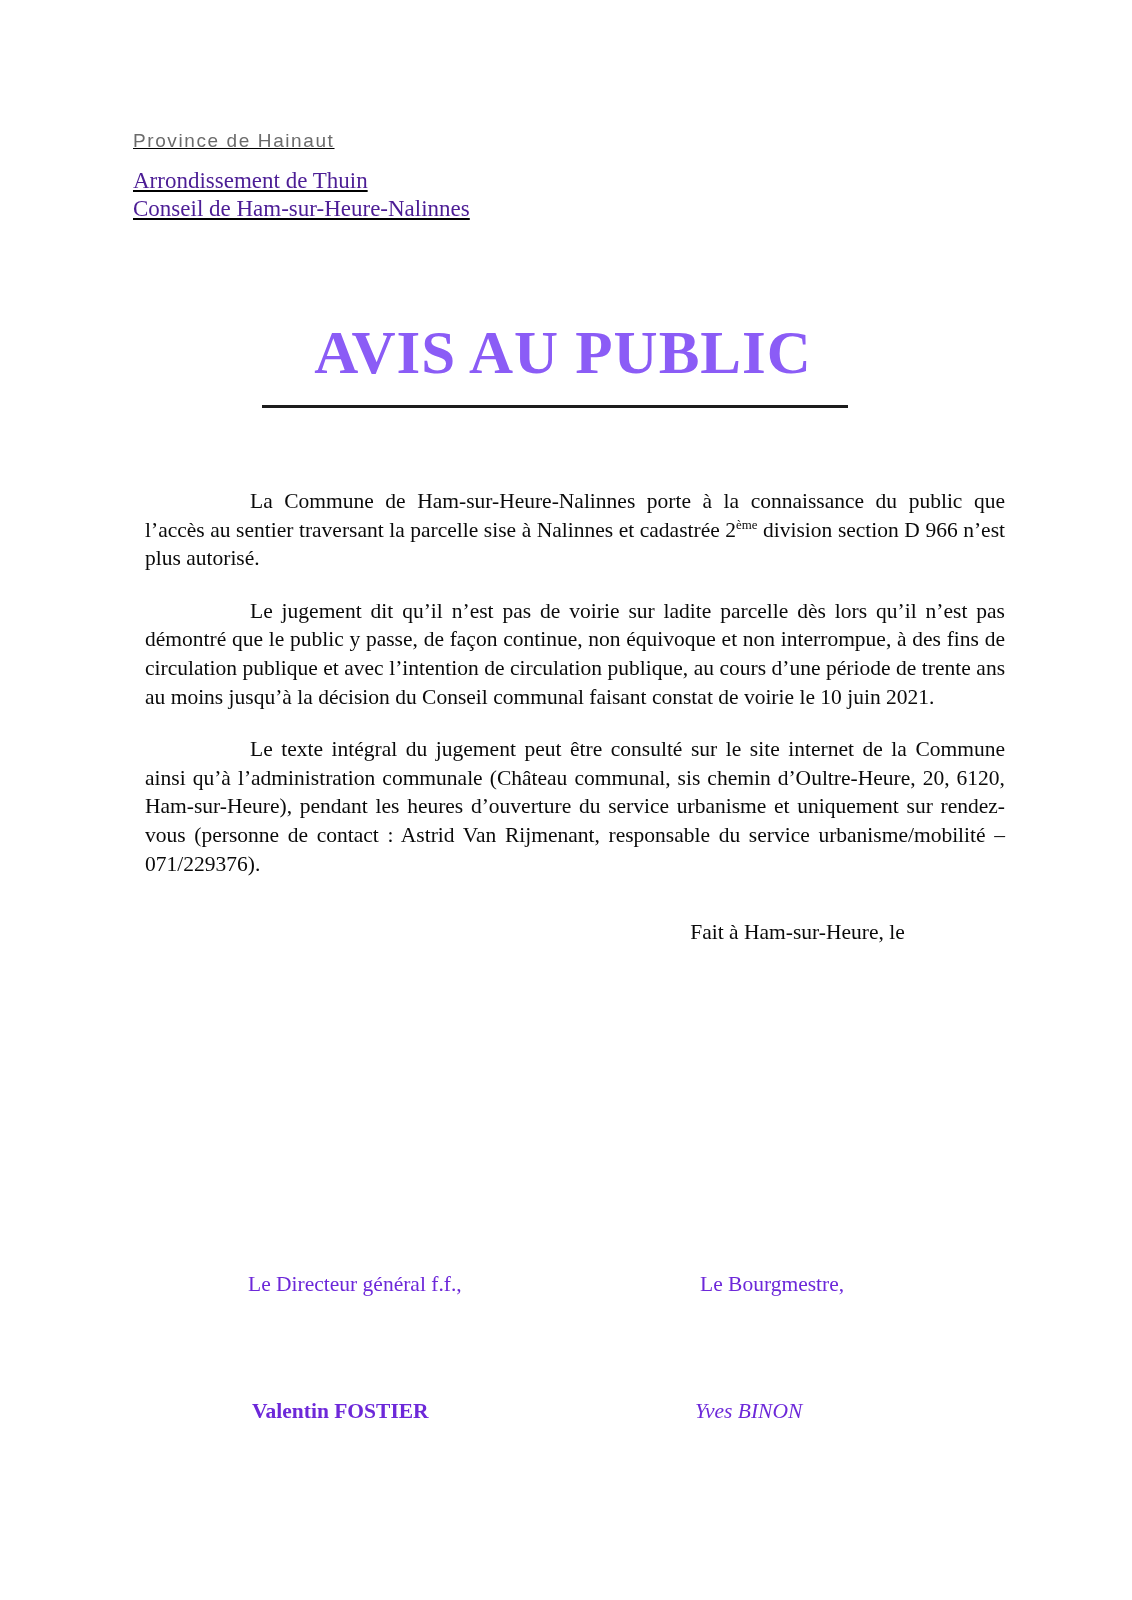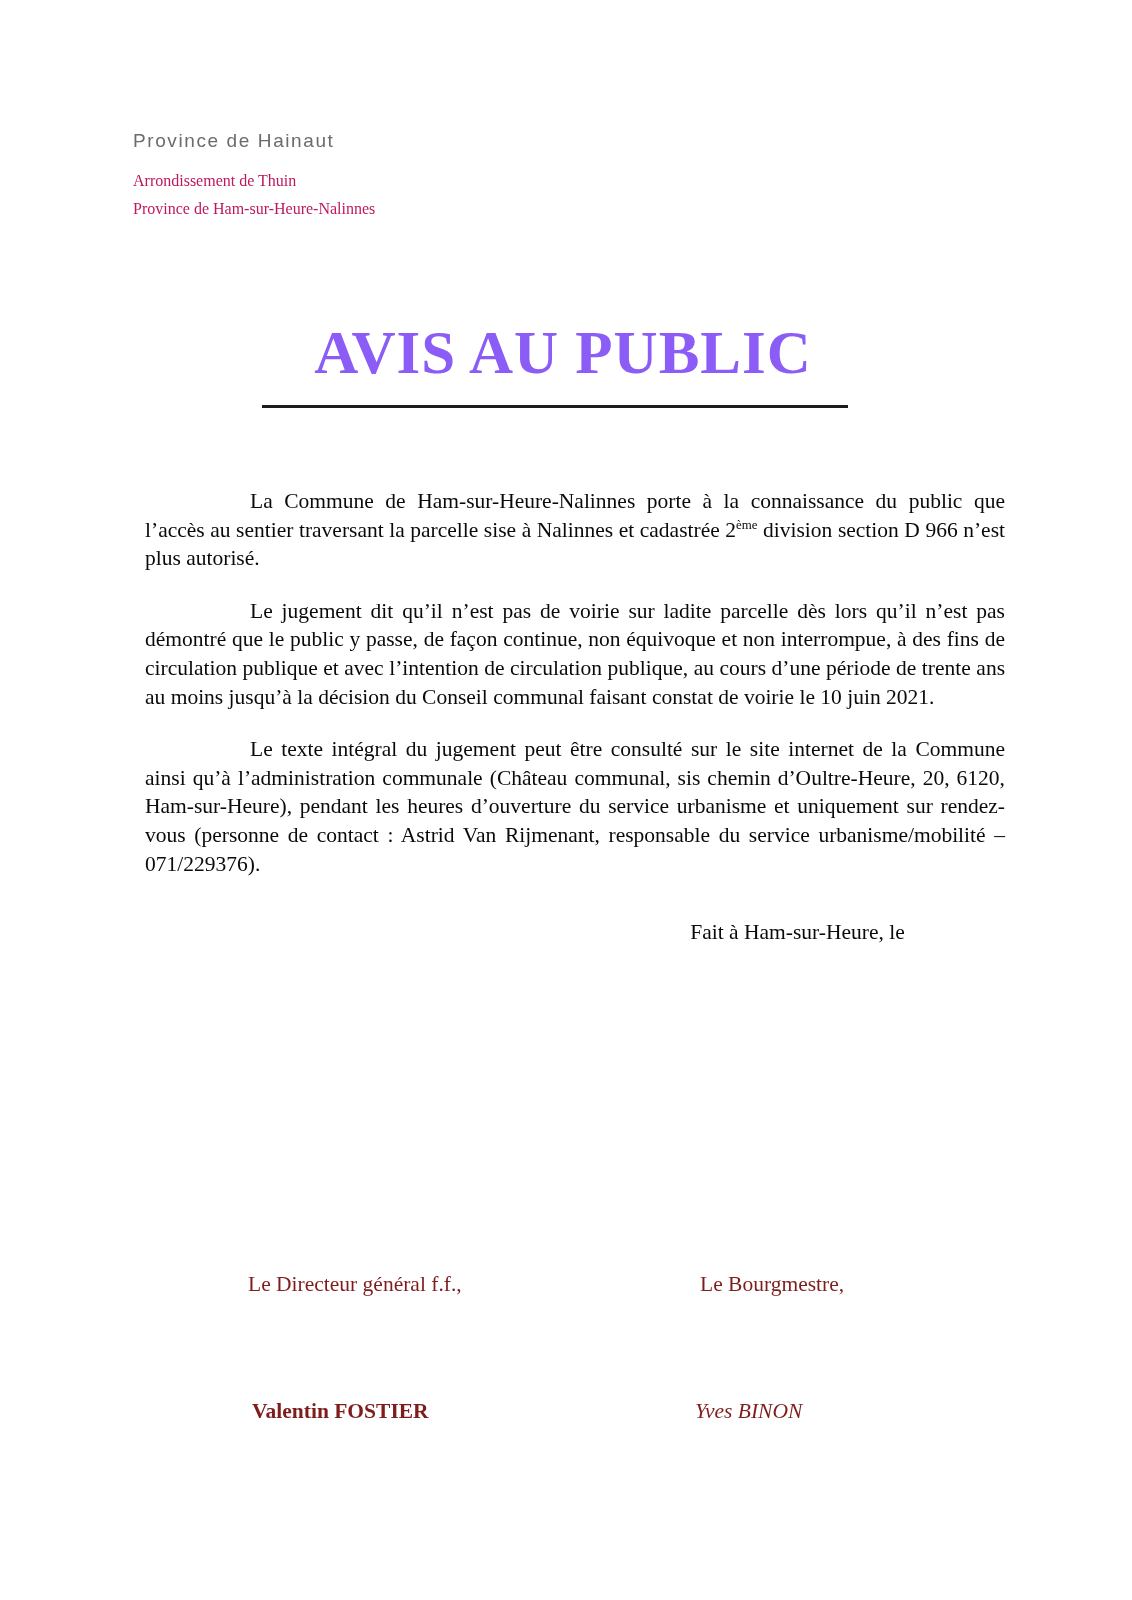--- a/index.html
+++ b/index.html
@@ -18,32 +18,33 @@
   .page {
     position: absolute;
     inset: 0;
     background: #ffffff;
   }
   
   .letterhead {
     position: absolute;
     left: 133px;
     top: 130px;
+    text-decoration: underline;
   }
   .province {
     font-family: "Liberation Sans", sans-serif;
     font-size: 19px;
     letter-spacing: 1.6px;
     color: #6b6b6b;
     margin-bottom: 15px;
   }
   .adm-line {
-    font-size: 16px;
+    font-size: 23px;
     line-height: 28px;
-    color: #be185d;
+    color: #4c1d95;
   }
   
   .doc-title {
     position: absolute;
     left: 133px;
     top: 318px;
     width: 860px;
     margin: 0;
     text-align: center;
     font-size: 61px;
@@ -83,37 +84,37 @@
   .dateline {
     text-indent: 0 !important;
     padding-left: 445px;
     margin-top: 40px !important;
     text-align: center;
   }
   
   .sig {
     position: absolute;
     font-size: 21.5px;
-    color: #7f1d1d;
+    color: #6d28d9;
     white-space: nowrap;
   }
   .sig-role-left   { left: 248px; top: 1272px; }
   .sig-role-right  { left: 700px; top: 1272px; }
   .sig-name-left   { left: 252px; top: 1399px; font-weight: bold; }
   .sig-name-right  { left: 695px; top: 1399px; font-style: italic; }
 </style>
 </head>
 <body>
 
 <div class="page">
 
   <div class="letterhead">
     <div class="province">Province de Hainaut</div>
     <div class="adm-line">Arrondissement de Thuin</div>
-    <div class="adm-line">Province de Ham-sur-Heure-Nalinnes</div>
+    <div class="adm-line">Conseil de Ham-sur-Heure-Nalinnes</div>
   </div>
 
   <h1 class="doc-title">AVIS AU PUBLIC</h1>
 
   <div class="title-rule"></div>
 
   <div class="body-text">
     <p><span>La Commune de Ham-sur-Heure-Nalinnes porte à la connaissance du public que l’accès au sentier traversant la parcelle sise à Nalinnes et cadastrée 2</span><sup>ème</sup><span> division section D 966 n’est plus autorisé.</span></p>
 
 

